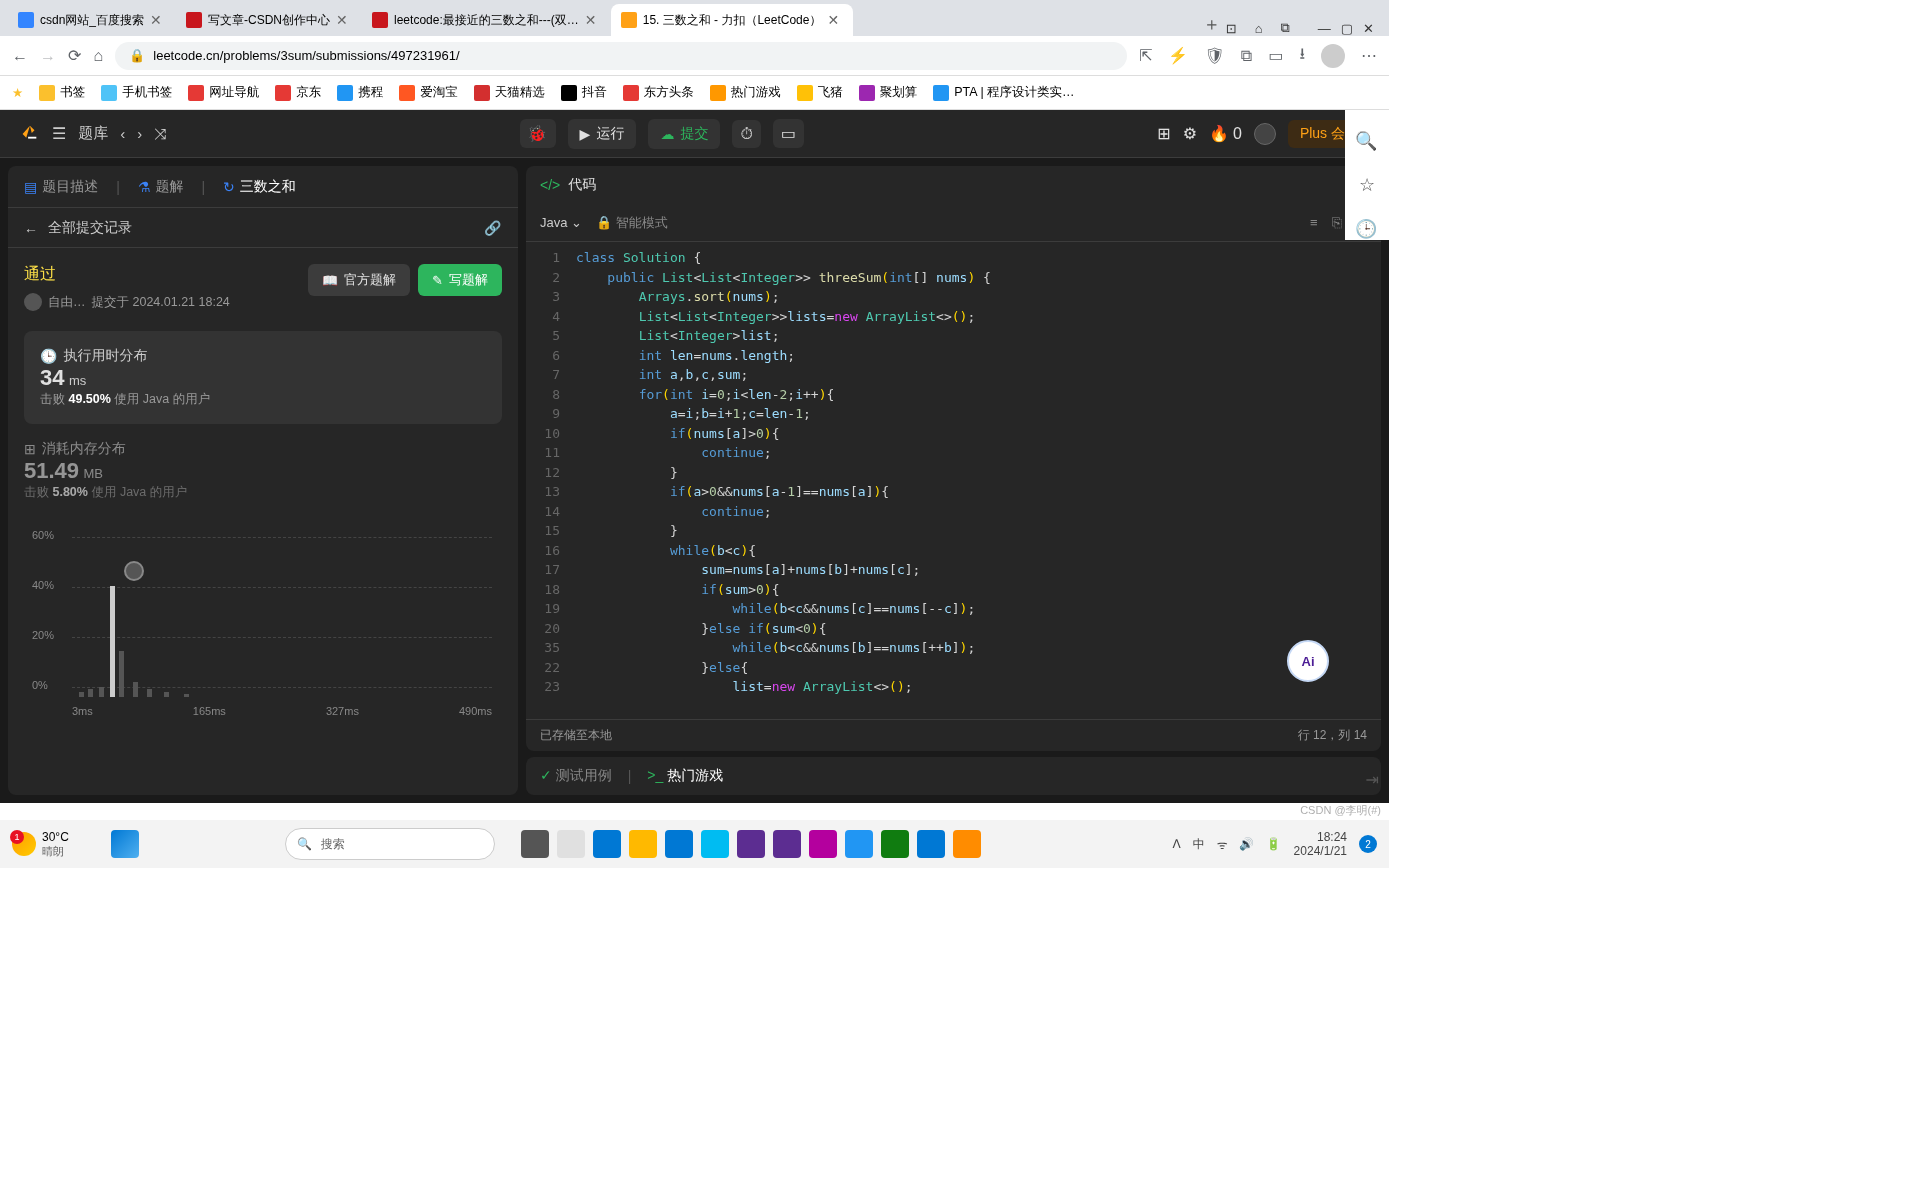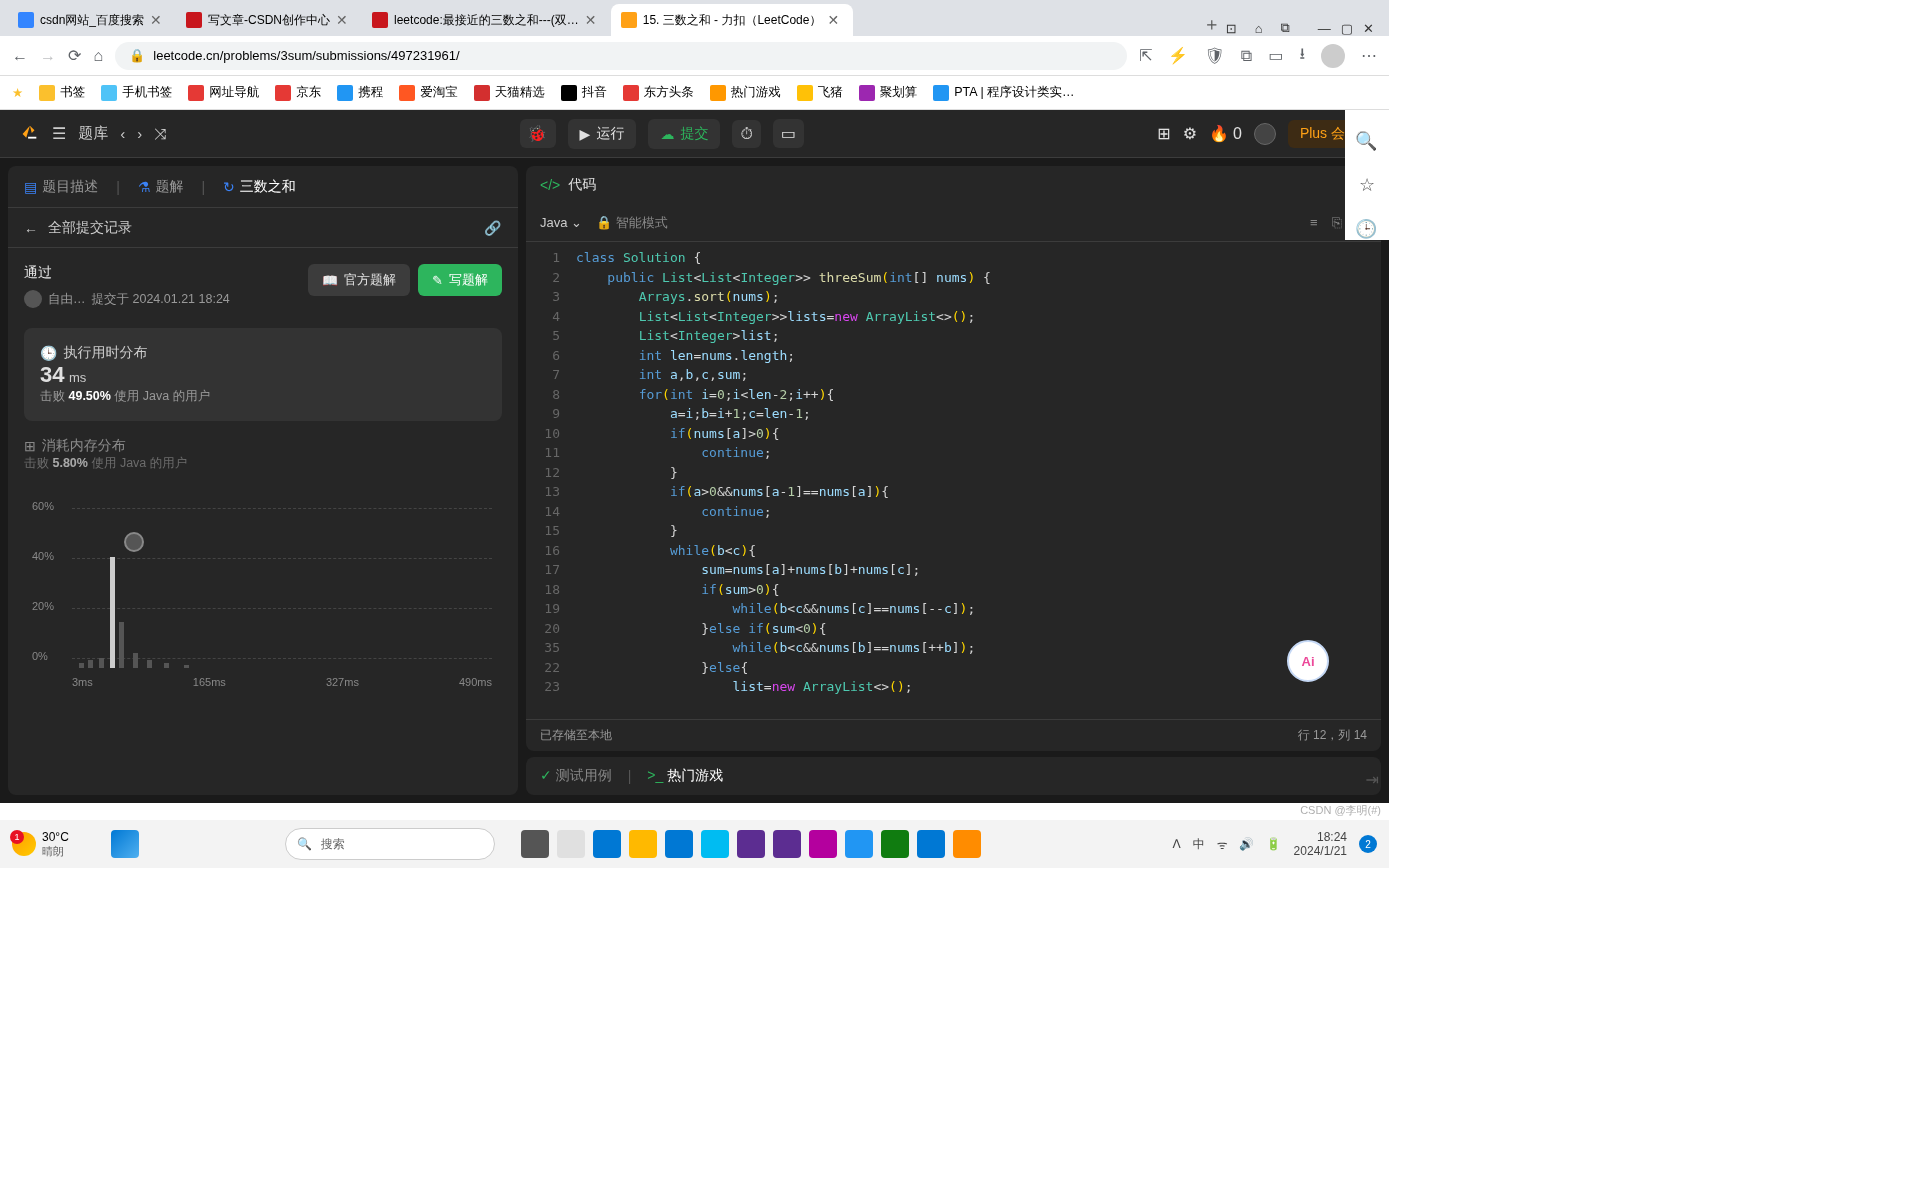--- a/index.html
+++ b/index.html
@@ -39,21 +39,21 @@
 .app-body { flex: 1; display: flex; overflow: hidden; }
 .left-panel { width: 510px; background: #262626; display: flex; flex-direction: column; border-radius: 8px; margin: 8px 4px 8px 8px; overflow: hidden; }
 .tabs-row { height: 42px; display: flex; align-items: center; padding: 0 16px; gap: 18px; font-size: 14px; border-bottom: 1px solid #3c3c3c; }
 .tab-item { display: flex; align-items: center; gap: 5px; color: #999; cursor: pointer; }
 .tab-item.active { color: #fff; }
 .tab-item .icn { font-size: 14px; }
 .subbar { height: 40px; display: flex; align-items: center; padding: 0 16px; gap: 10px; font-size: 14px; color: #ccc; border-bottom: 1px solid #3c3c3c; }
 .subbar .link-icon { margin-left: auto; color: #888; }
 
 .result-box { padding: 16px; }
-.status-accepted { color: #e5e5e5; font-size: 14px; font-weight: 500; }
+.status-accepted { color: #fde047; font-size: 16px; font-weight: 500; }
 .submit-meta { font-size: 12.5px; color: #999; margin-top: 8px; display: flex; align-items: center; gap: 6px; }
 .tiny-avatar { width: 18px; height: 18px; border-radius: 50%; background: #555; }
 .btn-outline { background: #3c3c3c; padding: 7px 14px; border-radius: 6px; font-size: 13px; display: flex; gap: 6px; align-items: center; }
 .btn-green { background: #2db55d; padding: 7px 14px; border-radius: 6px; font-size: 13px; color: #fff; display: flex; gap: 6px; align-items: center; }
 
 .stat-card { background: #333; border-radius: 8px; padding: 16px; margin-top: 20px; }
 .stat-title { font-size: 14px; color: #ccc; display: flex; gap: 6px; align-items: center; }
 .stat-val { font-size: 22px; font-weight: 600; margin: 8px 0 4px; }
 .stat-unit { font-size: 13px; color: #ccc; }
 .stat-beat { font-size: 12.5px; color: #999; }
@@ -91,21 +91,21 @@
 
 .code-status { height: 32px; display: flex; align-items: center; padding: 0 14px; font-size: 12px; color: #999; border-top: 1px solid #3c3c3c; }
 .code-status .right { margin-left: auto; }
 
 .test-panel { height: 38px; background: #262626; border-radius: 8px; display: flex; align-items: center; padding: 0 14px; gap: 16px; font-size: 14px; }
 .test-panel .active { color: #fff; }
 .test-panel .inactive { color: #888; }
 
 
 .side-icons { position: absolute; right: 0; top: 110px; width: 44px; background: #fff; display: flex; flex-direction: column; align-items: center; gap: 22px; padding-top: 20px; color: #555; font-size: 18px; }
-.ai-bubble { position: absolute; right: 60px; top: 640px; width: 42px; height: 42px; border-radius: 50%; background: #fff; border: 2px solid #c5d8f5; display: flex; align-items: center; justify-content: center; color: #ec4899; font-weight: bold; font-size: 13px; }
+.ai-bubble { position: absolute; right: 60px; top: 640px; width: 42px; height: 42px; border-radius: 50%; background: #fff; border: 2px solid #c5d8f5; display: flex; align-items: center; justify-content: center; color: #4c1d95; font-weight: bold; font-size: 13px; }
 .expand-icon { position: absolute; right: 10px; top: 770px; font-size: 16px; color: #555; }
 
 
 .taskbar { position: absolute; bottom: 0; left: 0; right: 0; height: 48px; background: #f3f3f3; display: flex; align-items: center; padding: 0 12px; gap: 6px; font-size: 12px; }
 .weather { display: flex; align-items: center; gap: 6px; }
 .weather-icon { width: 24px; height: 24px; border-radius: 50%; background: linear-gradient(135deg,#ff9a00,#ffcc00); position: relative; }
 .weather-badge { position: absolute; top: -2px; left: -2px; background: #e81123; color: #fff; width: 14px; height: 14px; border-radius: 50%; font-size: 9px; display: flex; align-items: center; justify-content: center; }
 .search-box { margin-left: 140px; height: 32px; width: 210px; background: #fff; border: 1px solid #ccc; border-radius: 16px; display: flex; align-items: center; padding: 0 12px; gap: 8px; color: #666; }
 .tb-icons { display: flex; gap: 8px; margin-left: 20px; }
 .tb-icon { width: 28px; height: 28px; border-radius: 4px; }
@@ -263,20 +263,21 @@
             </div>
           <div><span class="stat-val">34</span> <span class="stat-unit">ms</span></div>
           <div class="stat-beat"><span>击败 </span><b>49.50%</b><span> 使用 Java 的用户</span></div>
         </div>
 
         <div style="margin-top:16px;opacity:.6">
           <div class="stat-title">
               <span>⊞</span>
               <span>消耗内存分布</span>
             </div>
+          <div><span class="stat-val">51.49</span> <span class="stat-unit">MB</span></div>
           <div class="stat-beat"><span>击败 </span><b>5.80%</b><span> 使用 Java 的用户</span></div>
         </div>
 
         <div class="chart-box">
           <div id="chart-y">
               <div class="chart-y" style="top:10px">60%</div>
               <div class="chart-grid" style="top:18px"></div>
               <div class="chart-y" style="top:60px">40%</div>
               <div class="chart-grid" style="top:68px"></div>
               <div class="chart-y" style="top:110px">20%</div>

